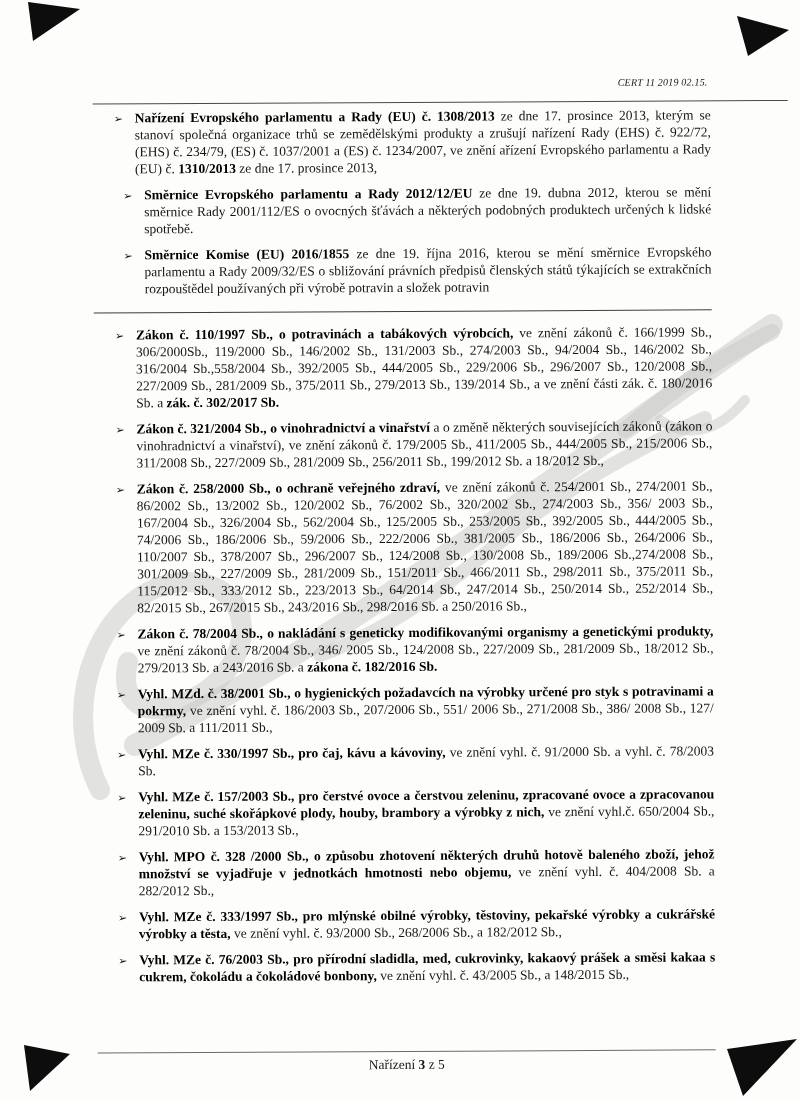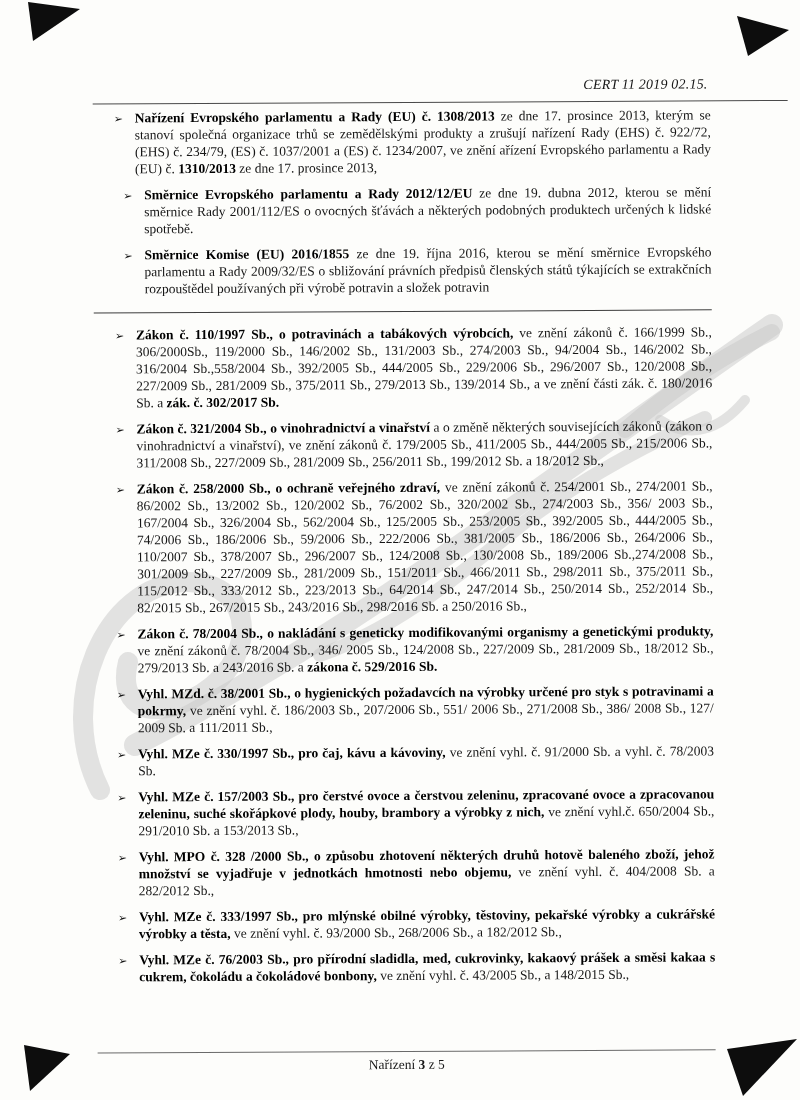--- a/index.html
+++ b/index.html
@@ -10,21 +10,21 @@
     background:#fdfdfb;
     overflow:hidden;
     font-family:"Liberation Serif", serif;
     color:#161616;
   }
   .tilt{position:absolute;inset:0;transform:rotate(-0.3deg);transform-origin:50% 50%;}
   .wm-layer{position:absolute;inset:0;pointer-events:none;z-index:0;}
   .corner-layer{position:absolute;inset:0;pointer-events:none;z-index:3;}
   .header-ref{
     position:absolute;top:78px;right:90px;
-    font-style:italic;font-size:14px;letter-spacing:.2px;
+    font-style:italic;font-size:10px;letter-spacing:.2px;
     z-index:2;
   }
   .header-rule{
     position:absolute;top:102px;left:95px;right:10px;
     border-top:1.6px solid #4a4a4a;z-index:2;
   }
   .content{
     position:absolute;top:108px;left:100px;width:613px;z-index:1;
     font-size:13.5px;line-height:17px;text-align:justify;
   }
@@ -72,21 +72,21 @@
       <ul class="reg-list" id="eu-list">
           <li><span class="marker">➢</span><span class="txt"><b>Nařízení Evropského parlamentu a Rady (EU) č. 1308/2013</b><span> ze dne 17. prosince 2013, kterým se stanoví společná organizace trhů se zemědělskými produkty a zrušují nařízení Rady (EHS) č. 922/72, (EHS) č. 234/79, (ES) č. 1037/2001 a (ES) č. 1234/2007, ve znění ařízení Evropského parlamentu a Rady (EU) č. </span><b>1310/2013</b><span> ze dne 17. prosince 2013,</span></span></li>
           <li class="indent"><span class="marker">➢</span><span class="txt"><b>Směrnice Evropského parlamentu a Rady 2012/12/EU</b><span> ze dne 19. dubna 2012, kterou se mění směrnice Rady 2001/112/ES o ovocných šťávách a některých podobných produktech určených k lidské spotřebě.</span></span></li>
           <li class="indent"><span class="marker">➢</span><span class="txt"><b>Směrnice Komise (EU) 2016/1855</b><span> ze dne 19. října 2016, kterou se mění směrnice Evropského parlamentu a Rady 2009/32/ES o sbližování právních předpisů členských států týkajících se extrakčních rozpouštědel používaných při výrobě potravin a složek potravin</span></span></li>
         </ul>
       <div class="section-rule"></div>
       <ul class="reg-list" id="national-list">
           <li><span class="marker">➢</span><span class="txt"><b>Zákon č. 110/1997 Sb., o potravinách a tabákových výrobcích,</b><span> ve znění zákonů č. 166/1999 Sb., 306/2000Sb., 119/2000 Sb., 146/2002 Sb., 131/2003 Sb., 274/2003 Sb., 94/2004 Sb., 146/2002 Sb., 316/2004 Sb.,558/2004 Sb., 392/2005 Sb., 444/2005 Sb., 229/2006 Sb., 296/2007 Sb., 120/2008 Sb., 227/2009 Sb., 281/2009 Sb., 375/2011 Sb., 279/2013 Sb., 139/2014 Sb., a ve znění části zák. č. 180/2016 Sb. a </span><b>zák. č. 302/2017 Sb.</b></span></li>
           <li><span class="marker">➢</span><span class="txt"><b>Zákon č. 321/2004 Sb., o vinohradnictví a vinařství</b><span> a o změně některých souvisejících zákonů (zákon o vinohradnictví a vinařství), ve znění zákonů č. 179/2005 Sb., 411/2005 Sb., 444/2005 Sb., 215/2006 Sb., 311/2008 Sb., 227/2009 Sb., 281/2009 Sb., 256/2011 Sb., 199/2012 Sb. a 18/2012 Sb.,</span></span></li>
           <li><span class="marker">➢</span><span class="txt"><b>Zákon č. 258/2000 Sb., o ochraně veřejného zdraví,</b><span> ve znění zákonů č. 254/2001 Sb., 274/2001 Sb., 86/2002 Sb., 13/2002 Sb., 120/2002 Sb., 76/2002 Sb., 320/2002 Sb., 274/2003 Sb., 356/ 2003 Sb., 167/2004 Sb., 326/2004 Sb., 562/2004 Sb., 125/2005 Sb., 253/2005 Sb., 392/2005 Sb., 444/2005 Sb., 74/2006 Sb., 186/2006 Sb., 59/2006 Sb., 222/2006 Sb., 381/2005 Sb., 186/2006 Sb., 264/2006 Sb., 110/2007 Sb., 378/2007 Sb., 296/2007 Sb., 124/2008 Sb., 130/2008 Sb., 189/2006 Sb.,274/2008 Sb., 301/2009 Sb., 227/2009 Sb., 281/2009 Sb., 151/2011 Sb., 466/2011 Sb., 298/2011 Sb., 375/2011 Sb., 115/2012 Sb., 333/2012 Sb., 223/2013 Sb., 64/2014 Sb., 247/2014 Sb., 250/2014 Sb., 252/2014 Sb., 82/2015 Sb., 267/2015 Sb., 243/2016 Sb., 298/2016 Sb. a 250/2016 Sb.,</span></span></li>
-          <li><span class="marker">➢</span><span class="txt"><b>Zákon č. 78/2004 Sb., o nakládání s geneticky modifikovanými organismy a genetickými produkty,</b><span> ve znění zákonů č. 78/2004 Sb., 346/ 2005 Sb., 124/2008 Sb., 227/2009 Sb., 281/2009 Sb., 18/2012 Sb., 279/2013 Sb. a 243/2016 Sb. a </span><b>zákona č. 529/2016 Sb.</b></span></li>
+          <li><span class="marker">➢</span><span class="txt"><b>Zákon č. 78/2004 Sb., o nakládání s geneticky modifikovanými organismy a genetickými produkty,</b><span> ve znění zákonů č. 78/2004 Sb., 346/ 2005 Sb., 124/2008 Sb., 227/2009 Sb., 281/2009 Sb., 18/2012 Sb., 279/2013 Sb. a 243/2016 Sb. a </span><b>zákona č. 182/2016 Sb.</b></span></li>
           <li><span class="marker">➢</span><span class="txt"><b>Vyhl. MZd. č. 38/2001 Sb., o hygienických požadavcích na výrobky určené pro styk s potravinami a pokrmy,</b><span> ve znění vyhl. č. 186/2003 Sb., 207/2006 Sb., 551/ 2006 Sb., 271/2008 Sb., 386/ 2008 Sb., 127/ 2009 Sb. a 111/2011 Sb.,</span></span></li>
           <li><span class="marker">➢</span><span class="txt"><b>Vyhl. MZe č. 330/1997 Sb., pro čaj, kávu a kávoviny,</b><span> ve znění vyhl. č. 91/2000 Sb. a vyhl. č. 78/2003 Sb.</span></span></li>
           <li><span class="marker">➢</span><span class="txt"><b>Vyhl. MZe č. 157/2003 Sb., pro čerstvé ovoce a čerstvou zeleninu, zpracované ovoce a zpracovanou zeleninu, suché skořápkové plody, houby, brambory a výrobky z nich,</b><span> ve znění vyhl.č. 650/2004 Sb., 291/2010 Sb. a 153/2013 Sb.,</span></span></li>
           <li><span class="marker">➢</span><span class="txt"><b>Vyhl. MPO č. 328 /2000 Sb., o způsobu zhotovení některých druhů hotově baleného zboží, jehož množství se vyjadřuje v jednotkách hmotnosti nebo objemu,</b><span> ve znění vyhl. č. 404/2008 Sb. a 282/2012 Sb.,</span></span></li>
           <li><span class="marker">➢</span><span class="txt"><b>Vyhl. MZe č. 333/1997 Sb., pro mlýnské obilné výrobky, těstoviny, pekařské výrobky a cukrářské výrobky a těsta,</b><span> ve znění vyhl. č. 93/2000 Sb., 268/2006 Sb., a 182/2012 Sb.,</span></span></li>
           <li><span class="marker">➢</span><span class="txt"><b>Vyhl. MZe č. 76/2003 Sb., pro přírodní sladidla, med, cukrovinky, kakaový prášek a směsi kakaa s cukrem, čokoládu a čokoládové bonbony,</b><span> ve znění vyhl. č. 43/2005 Sb., a 148/2015 Sb.,</span></span></li>
         </ul>
     </main>
 
     <footer class="footer">

